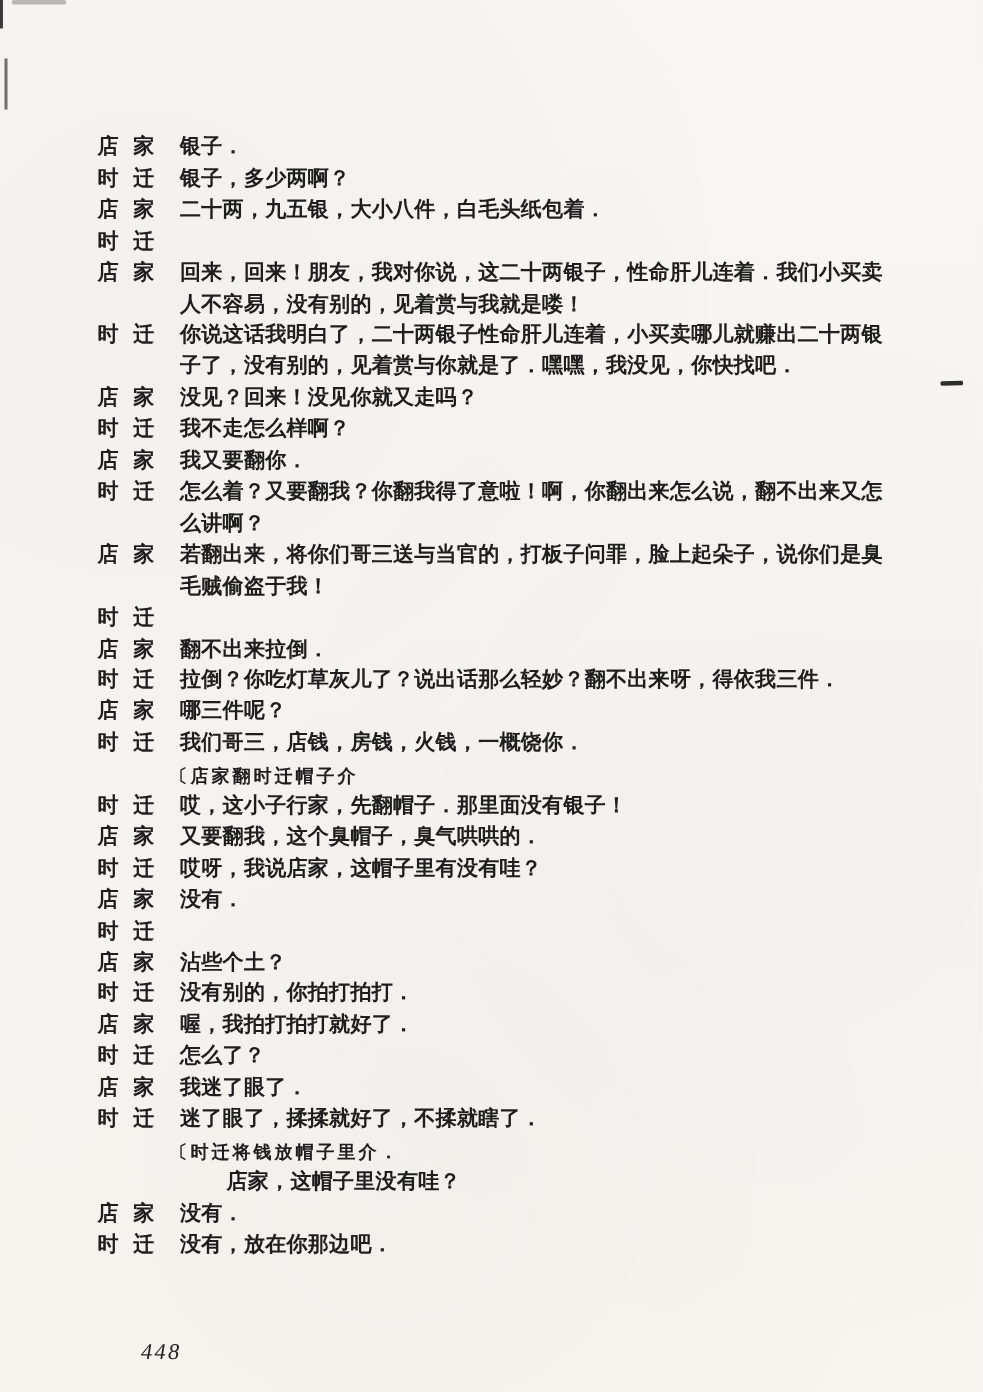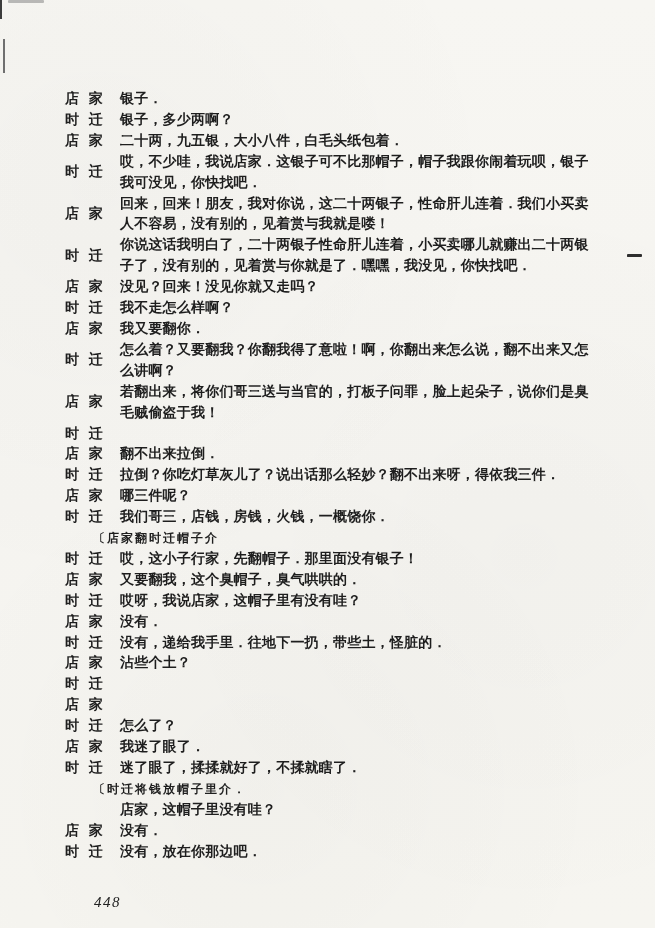--- a/index.html
+++ b/index.html
@@ -45,48 +45,48 @@
   
   .script {
     position: absolute;
     left: 65px;
     top: 89px;
     width: 545px;
     color: #1e1e1e;
   }
   .row {
     display: flex;
-    align-items: center;
+    align-items: flex-start;
     font-size: 14px;
     line-height: 20.9px;
     font-weight: 600;
     letter-spacing: 0.2px;
   }
   .row .speaker {
     flex: 0 0 38px;
     margin-right: 17px;
     font-weight: 700;
     text-align: justify;
     text-align-last: justify;
     white-space: nowrap;
   }
   .row .text {
     flex: 0 1 480px;
     max-width: 480px;
     word-break: break-all;
   }
   .row.stage {
-    margin-left: 28px;
+    margin-left: 48px;
     font-size: 12px;
     letter-spacing: 2px;
     font-weight: 600;
   }
   .row.stage .text { flex-basis: auto; max-width: none; }
   .row.continuation {
-    margin-left: 55px;
+    margin-left: 86px;
   }
   .page-number {
     position: absolute;
     left: 94px;
     top: 894px;
     font-size: 15px;
     font-weight: 400;
     font-style: italic;
     color: #232323;
     letter-spacing: 1.5px;
@@ -124,21 +124,20 @@
       <div class="row dialogue">
       <span class="speaker">时迁</span>
       <span class="text">银子，多少两啊？</span>
     </div>
       <div class="row dialogue">
       <span class="speaker">店家</span>
       <span class="text">二十两，九五银，大小八件，白毛头纸包着．</span>
     </div>
       <div class="row dialogue">
       <span class="speaker">时迁</span>
-      <span class="text">哎，不少哇，我说店家．这银子可不比那帽子，帽子我跟你闹着玩呗，银子我可没见，你快找吧．</span>
     </div>
       <div class="row dialogue">
       <span class="speaker">店家</span>
       <span class="text">回来，回来！朋友，我对你说，这二十两银子，性命肝儿连着．我们小买卖人不容易，没有别的，见着赏与我就是喽！</span>
     </div>
       <div class="row dialogue">
       <span class="speaker">时迁</span>
       <span class="text">你说这话我明白了，二十两银子性命肝儿连着，小买卖哪儿就赚出二十两银子了，没有别的，见着赏与你就是了．嘿嘿，我没见，你快找吧．</span>
     </div>
       <div class="row dialogue">
@@ -195,31 +194,32 @@
       <div class="row dialogue">
       <span class="speaker">时迁</span>
       <span class="text">哎呀，我说店家，这帽子里有没有哇？</span>
     </div>
       <div class="row dialogue">
       <span class="speaker">店家</span>
       <span class="text">没有．</span>
     </div>
       <div class="row dialogue">
       <span class="speaker">时迁</span>
-      <span class="text">没有，递给我手里．往地下一扔，带些土，怪脏的．</span>
     </div>
       <div class="row dialogue">
       <span class="speaker">店家</span>
       <span class="text">沾些个土？</span>
     </div>
       <div class="row dialogue">
       <span class="speaker">时迁</span>
-    </div>
-      <div class="row dialogue">
-      <span class="speaker">店家</span>
+      <span class="text">没有别的，你拍打拍打．</span>
+    </div>
+      <div class="row dialogue">
+      <span class="speaker">店家</span>
+      <span class="text">喔，我拍打拍打就好了．</span>
     </div>
       <div class="row dialogue">
       <span class="speaker">时迁</span>
       <span class="text">怎么了？</span>
     </div>
       <div class="row dialogue">
       <span class="speaker">店家</span>
       <span class="text">我迷了眼了．</span>
     </div>
       <div class="row dialogue">

